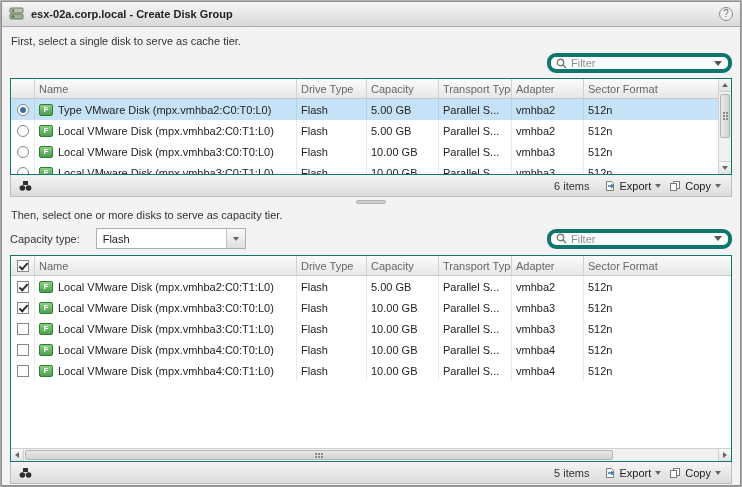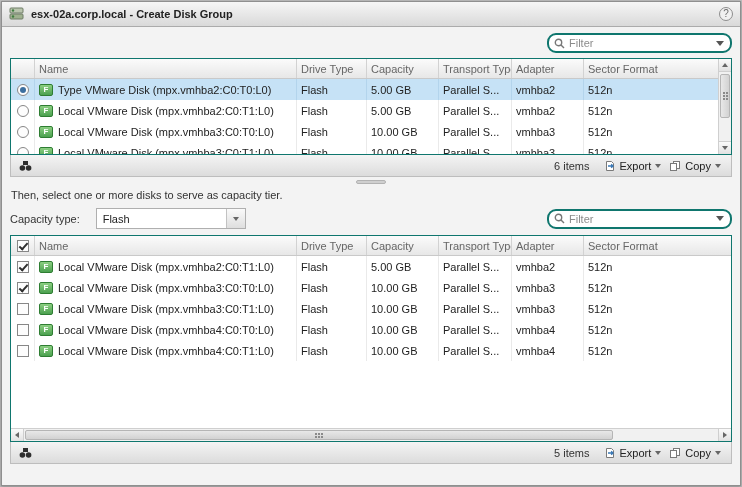--- a/index.html
+++ b/index.html
@@ -34,21 +34,21 @@
     border: 1px solid #8d8d8d; color: #6b6b6b;
     font-size: 10px; line-height: 12px; text-align: center;
     background: #f0f0f0; cursor: pointer;
   }
   
   .body { flex: 1; padding: 5px 8px 6px; display: flex; flex-direction: column; }
   .instruction { padding: 3px 1px 5px; color: #333; }
   .filter-row { display: flex; justify-content: flex-end; padding: 1px 0 5px; }
   .filterbox {
     width: 185px; height: 20px;
-    border: 2px solid #0f766e; border-radius: 9px;
+    border: 4px solid #0f766e; border-radius: 9px;
     background: #fff; display: flex; align-items: center; padding: 0 6px 0 5px;
   }
   .filterbox input {
     border: none; outline: none; flex: 1; min-width: 0;
     font-family: inherit; font-size: 11px; color: #444; background: transparent; margin-left: 4px;
   }
   .filterbox input::placeholder { color: #8c8c8c; opacity: 1; }
   .tri-down {
     width: 0; height: 0; flex: none;
     border-left: 4px solid transparent; border-right: 4px solid transparent;
@@ -221,20 +221,21 @@
       <rect x="1" y="7" width="13" height="5" rx="1" fill="#9fb18f" stroke="#6f7d66"></rect>
       <circle cx="4" cy="3.5" r="1.2" fill="#3f7d3f"></circle>
       <circle cx="4" cy="9.5" r="1.2" fill="#3f7d3f"></circle>
     </svg>
     <span class="title-text">esx-02a.corp.local - Create Disk Group</span>
     <span class="help-badge">?</span>
   </div>
 
   <div class="body">
 
+    <div class="instruction">First, select a single disk to serve as cache tier.</div>
 
     <div class="filter-row">
       <div class="filterbox">
         <svg width="11" height="11" viewBox="0 0 11 11">
           <circle cx="4.5" cy="4.5" r="3.2" fill="none" stroke="#777" stroke-width="1.4"></circle>
           <line x1="7" y1="7" x2="10" y2="10" stroke="#777" stroke-width="1.4"></line>
         </svg>
         <input type="text" placeholder="Filter" style="">
         <span class="tri-down"></span>
       </div>

